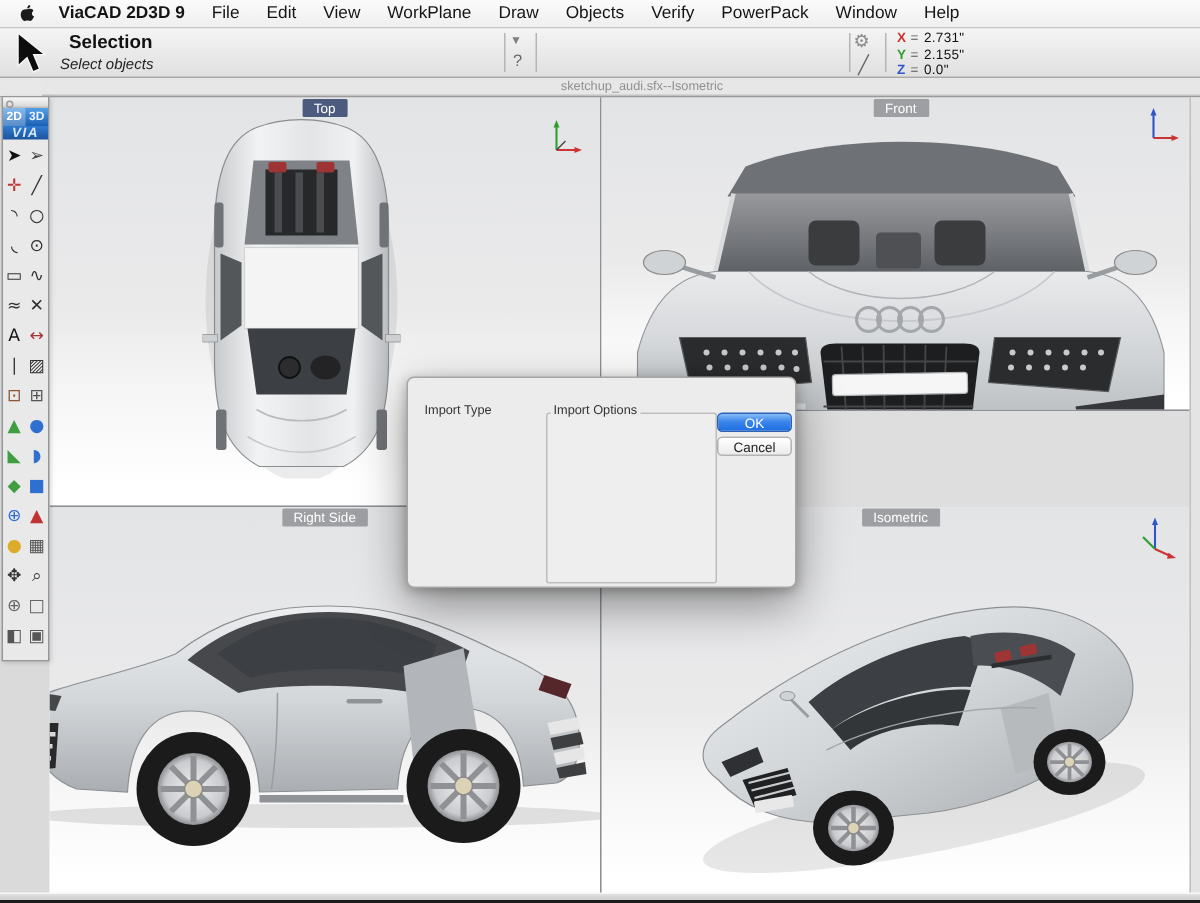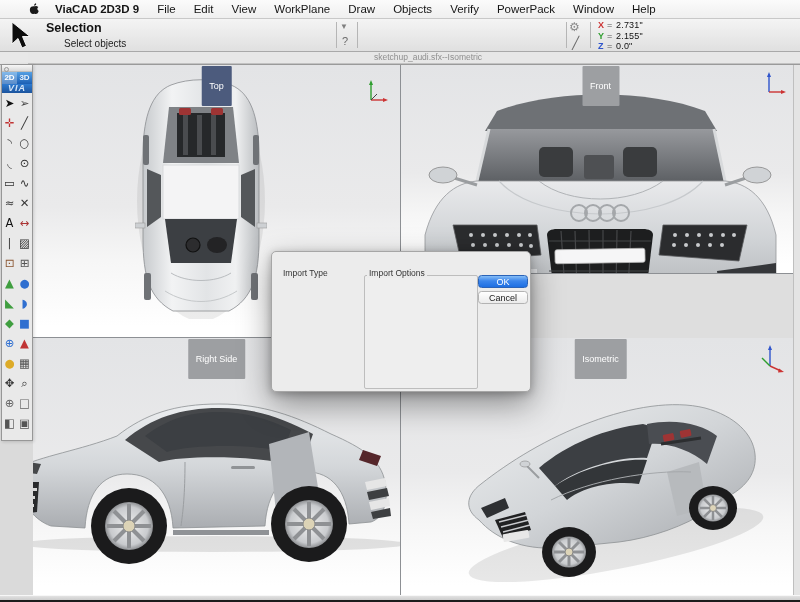--- a/index.html
+++ b/index.html
@@ -2,29 +2,29 @@
 <html><head>
 <meta charset="utf-8">
 <style>
   html,body{margin:0;padding:0;background:#444;}
   #app{position:relative;width:800px;height:602px;overflow:hidden;
        font-family:"Liberation Sans","DejaVu Sans",sans-serif;background:#e8e8e8;
        -webkit-font-smoothing:antialiased;}
   
   .menubar{position:absolute;left:0;top:0;width:800px;height:19px;
     background:linear-gradient(#fbfbfb,#efefef);border-bottom:1px solid #c8c8c8;
-    display:flex;align-items:center;box-sizing:border-box;padding-left:24px;}
+    display:flex;align-items:center;box-sizing:border-box;padding-left:8px;}
   .menubar .apple{margin:0 7px 0 4px;display:flex;align-items:center;}
   .menu-item{font-size:11.5px;color:#151515;padding:0 9px;line-height:18px;white-space:nowrap;}
   
   .toolbar{position:absolute;left:0;top:19px;width:800px;height:33px;
     background:linear-gradient(#f4f4f4,#e0e0e0);border-bottom:1px solid #a9a9a9;box-sizing:border-box;}
   .cursor-big{position:absolute;left:9px;top:2px;}
   .tool-title{position:absolute;left:46px;top:2px;font-size:12.5px;font-weight:700;color:#111;}
-  .tool-prompt{position:absolute;left:64px;top:19px;font-size:10px;color:#222;}
+  .tool-prompt{position:absolute;left:40px;top:19px;font-size:10px;color:#222;font-style:italic;}
   .hints{position:absolute;left:140px;top:2px;width:192px;text-align:right;
     font-size:7.5px;line-height:10px;color:#333;}
   .vsep{position:absolute;top:3px;bottom:3px;width:1px;background:#b5b5b5;}
   .caret-down{position:absolute;left:340px;top:3px;font-size:8px;color:#808080;}
   .help-q{position:absolute;left:342px;top:16px;font-size:11px;color:#6a6a6a;}
   .target-ic{position:absolute;left:569px;top:1px;font-size:12px;color:#8a8a8a;}
   .slash-ic{position:absolute;left:572px;top:17px;font-size:12px;color:#666;}
   .coords{position:absolute;left:598px;top:1px;}
   .coord{height:10.5px;line-height:10.5px;font-size:9px;color:#111;}
   .coord .ax{display:inline-block;width:9px;font-weight:700;}
@@ -39,21 +39,21 @@
     border-top:1px solid #9a9a9a;box-sizing:border-box;}
   .viewport{position:absolute;overflow:hidden;box-sizing:border-box;
     background:linear-gradient(180deg,#e3e4e6 0%,#eaeaeb 52%,#f6f6f6 72%,#ffffff 96%);}
   #vp-top{left:33px;top:0;width:368px;height:273px;border-right:1px solid #8d9094;border-bottom:1px solid #8d9094;}
   #vp-front{left:401px;top:0;width:399px;height:209px;border-bottom:1px solid #8d9094;}
   #vp-side{left:33px;top:273px;width:368px;height:258px;border-right:1px solid #8d9094;}
   #vp-iso{left:401px;top:273px;width:399px;height:258px;}
   .left-gutter{position:absolute;left:0;top:0;width:33px;height:531px;background:#dadada;}
   .right-edge{position:absolute;left:793px;top:0;width:7px;height:531px;background:#e4e4e4;border-left:1px solid #bfbfbf;box-sizing:border-box;}
   .vp-label{position:absolute;top:1px;left:50%;transform:translateX(-50%);
-    font-size:9px;color:#fff;padding:15px 8px;background:#9d9fa2;border-radius:1px;white-space:nowrap;z-index:5;}
+    font-size:9px;color:#fff;padding:1px 8px;background:#9d9fa2;border-radius:1px;white-space:nowrap;z-index:5;}
   .vp-label.active{background:#4c5b7d;}
   .triad{position:absolute;z-index:4;}
   .car{position:absolute;}
   
   .palette{position:absolute;left:1px;top:64px;width:32px;height:377px;z-index:20;
     background:#e9e9e9;border:1px solid #979797;box-sizing:border-box;box-shadow:1px 1px 3px rgba(0,0,0,.15);}
   .palette-header{height:6px;background:linear-gradient(#f7f7f7,#d9d9d9);border-bottom:1px solid #bdbdbd;position:relative;}
   .palette-header .dot{position:absolute;left:2px;top:1.5px;width:3px;height:3px;border-radius:50%;border:1px solid #9a9a9a;}
   .palette-tabs{height:12px;display:flex;background:linear-gradient(#55a0e4,#1b5fb4);}
   .ptab{flex:1;font-size:8px;font-weight:700;color:#eaf2fb;text-align:center;line-height:12px;}

